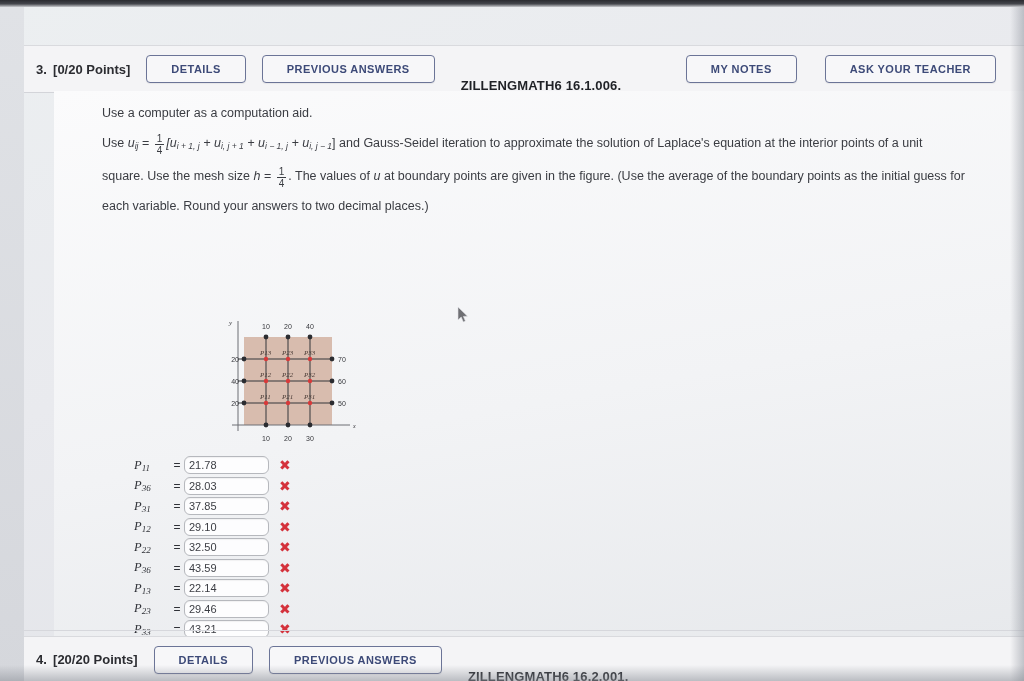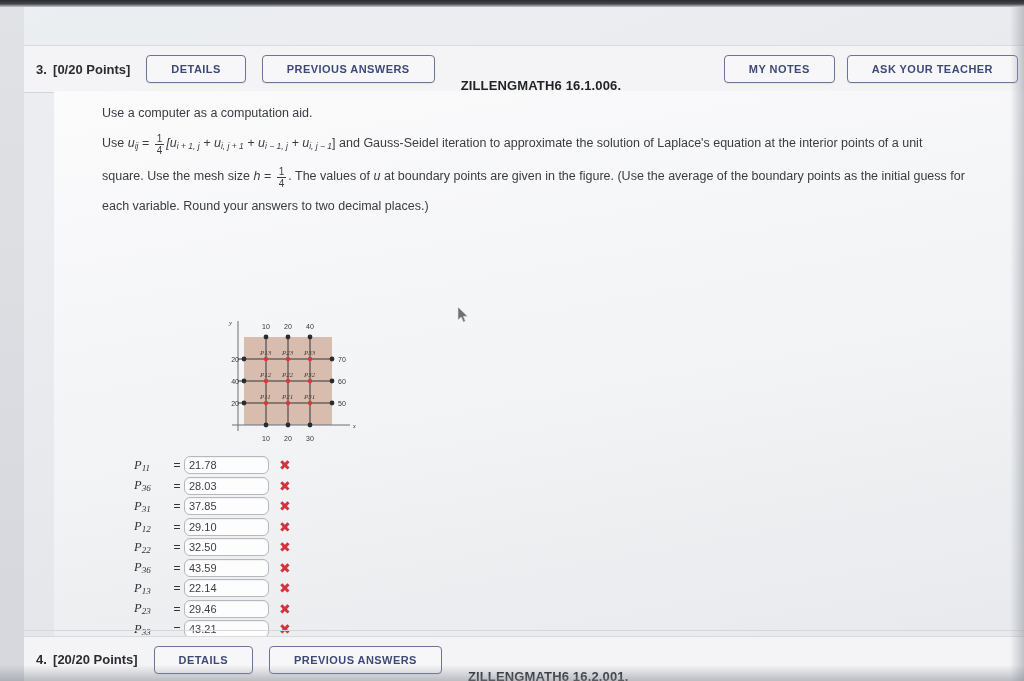--- a/index.html
+++ b/index.html
@@ -53,21 +53,21 @@
     background:#f7f7f9;
     color:#3d4a78;font-size:11px;font-weight:bold;letter-spacing:.45px;
     padding:7px 24px;margin-left:16px;white-space:nowrap;
     box-shadow:0 1px 1px rgba(0,0,0,.06);
   }
   .q-code{
     font-size:13px;font-weight:bold;color:#1f2126;margin-left:26px;
     letter-spacing:.15px;white-space:nowrap;margin-top:33px;
   }
   .spacer{flex:1;}
-  .pill.right{margin-left:0;margin-right:6px;}
+  .pill.right{margin-left:0;margin-right:28px;}
 
   
   .q-body{
     position:absolute;left:24px;top:91px;width:1000px;height:545px;
     background:linear-gradient(170deg,#fbfbfc 0%,#f2f3f5 55%,#e7e9ec 100%);
     margin-left:30px;
   }
   .prose{
     position:absolute;left:48px;top:7px;width:940px;
     font-size:12.5px;color:#3a3c42;line-height:30px;
@@ -135,21 +135,21 @@
 <div class="page"></div>
 <div class="left-gutter"></div>
 
 <div class="q-head" id="qhead3">
   <span class="q-num">3.</span>
   <span class="q-points">[0/20 Points]</span>
   <span class="pill">DETAILS</span>
   <span class="pill">PREVIOUS ANSWERS</span>
   <span class="q-code">ZILLENGMATH6 16.1.006.</span>
   <span class="spacer"></span>
-  <span class="pill right" style="margin-right:12px;">MY NOTES</span>
+  <span class="pill right" style="margin-right:28px;">MY NOTES</span>
   <span class="pill right">ASK YOUR TEACHER</span>
 </div>
 
 <div class="q-body">
 
   <div class="prose">
     <span class="ln">Use a computer as a computation aid.</span>
     <span class="ln">
       <span>Use</span>
       <span class="it">u</span><span class="sub">ij</span>

